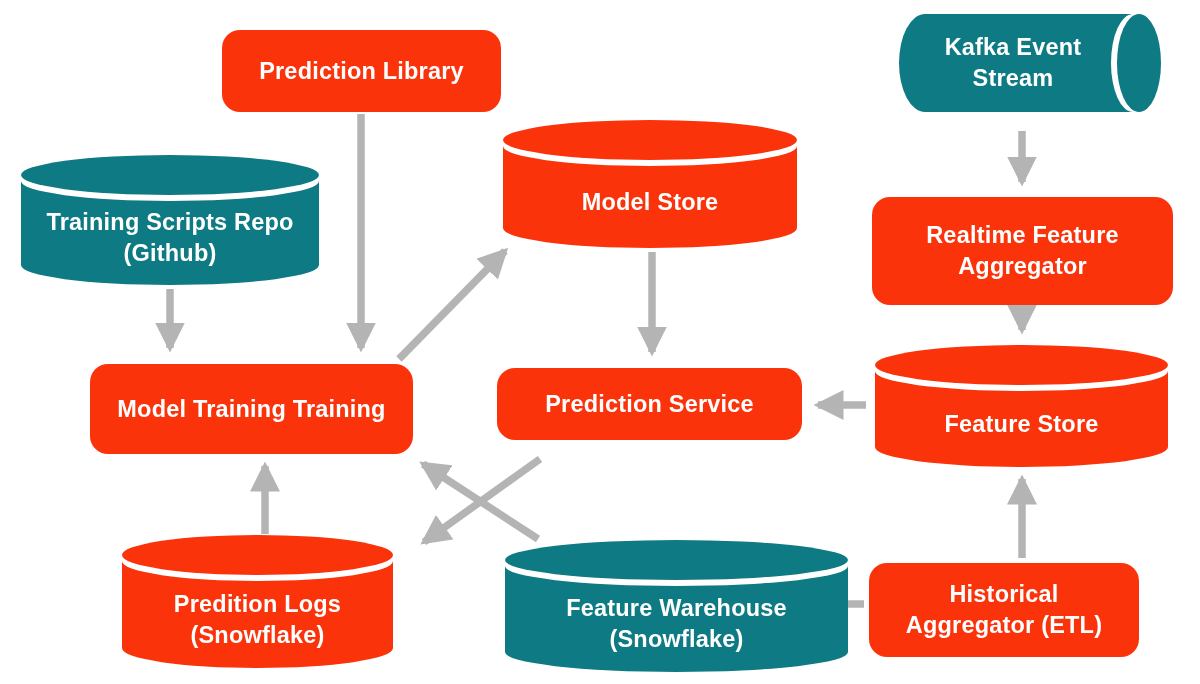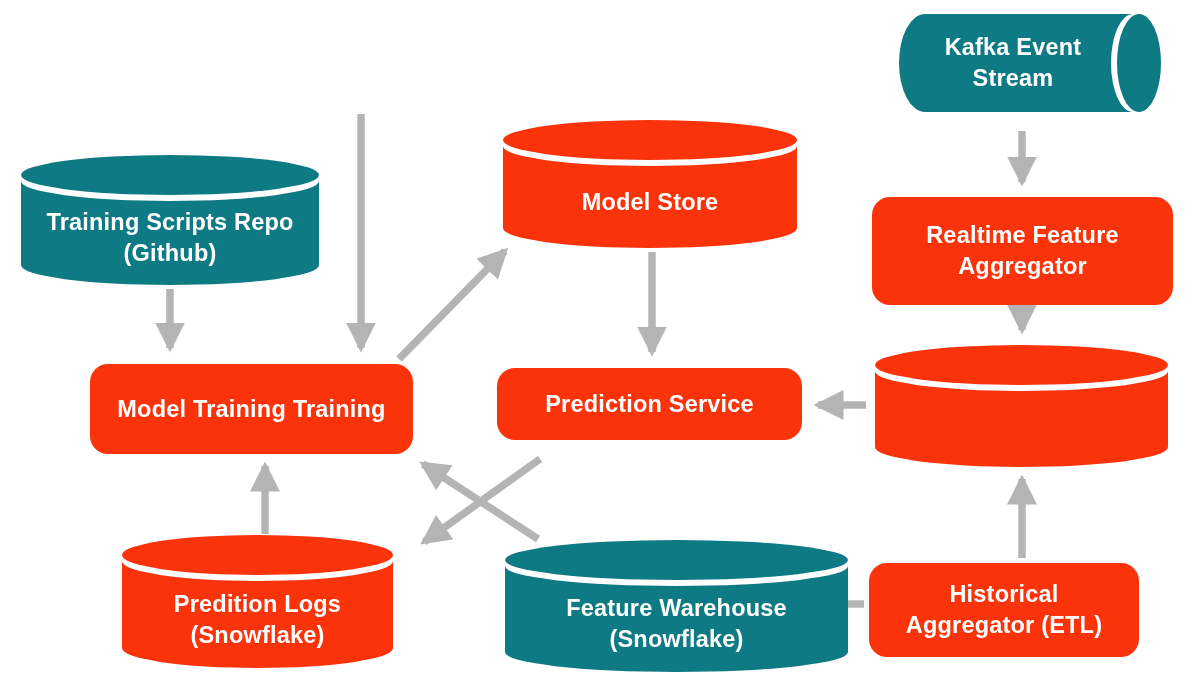--- a/index.html
+++ b/index.html
@@ -53,20 +53,23 @@
     <line class="edge" x1="1022" y1="131" x2="1022" y2="182" marker-end="url(#arrowhead)"></line>
     <line class="edge" x1="1022" y1="289" x2="1022" y2="330" marker-end="url(#arrowhead)"></line>
     <line class="edge" x1="866" y1="405" x2="818" y2="405" marker-end="url(#arrowhead)"></line>
     <line class="edge" x1="540" y1="459" x2="424" y2="542" marker-end="url(#arrowhead)"></line>
     <line class="edge" x1="538" y1="539" x2="423" y2="464" marker-end="url(#arrowhead)"></line>
     <line class="edge" x1="265" y1="534" x2="265" y2="466" marker-end="url(#arrowhead)"></line>
     <line class="edge" x1="1022" y1="558" x2="1022" y2="479" marker-end="url(#arrowhead)"></line>
     <line class="edge" x1="864" y1="604" x2="812" y2="604" marker-end="url(#arrowhead)"></line>
   </svg>
 
+  <div class="node box fill-orange" style="left:222px;top:30px;width:279px;height:82px">
+    <div class="label">Prediction Library</div>
+  </div>
 
   <div class="node cyl" style="left:899px;top:14px;width:262px;height:98px">
     <svg class="shape" viewBox="0 0 262 114" preserveAspectRatio="none">
       <path class="shape-teal" d="M 234 0 A 22 57 0 0 0 234 114 L 26 114 A 26 57 0 0 1 26 0 Z"></path>
       <ellipse class="shape-teal" cx="240" cy="57" rx="22" ry="57"></ellipse>
     </svg>
     <div class="label kafka-label">Kafka Event
 Stream</div>
   </div>
 
@@ -98,20 +101,21 @@
 
   <div class="node box fill-orange" style="left:497px;top:368px;width:305px;height:72px">
     <div class="label">Prediction Service</div>
   </div>
 
   <div class="node cyl" style="left:875px;top:345px;width:293px;height:122px">
     <svg class="shape" viewBox="0 0 293 122" preserveAspectRatio="none">
       <path class="shape-orange" d="M 0 26 A 146.5 20 0 0 0 293 26 L 293 102 A 146.5 20 0 0 1 0 102 Z"></path>
       <ellipse class="shape-orange" cx="146.5" cy="20" rx="146.5" ry="20"></ellipse>
     </svg>
+    <div class="label cyl-label">Feature Store</div>
   </div>
 
   <div class="node cyl" style="left:122px;top:535px;width:271px;height:133px">
     <svg class="shape" viewBox="0 0 295 133" preserveAspectRatio="none">
       <path class="shape-orange" d="M 0 26 A 147.5 20 0 0 0 295 26 L 295 113 A 147.5 20 0 0 1 0 113 Z"></path>
       <ellipse class="shape-orange" cx="147.5" cy="20" rx="147.5" ry="20"></ellipse>
     </svg>
     <div class="label cyl-label">Predition Logs
 (Snowflake)</div>
   </div>

